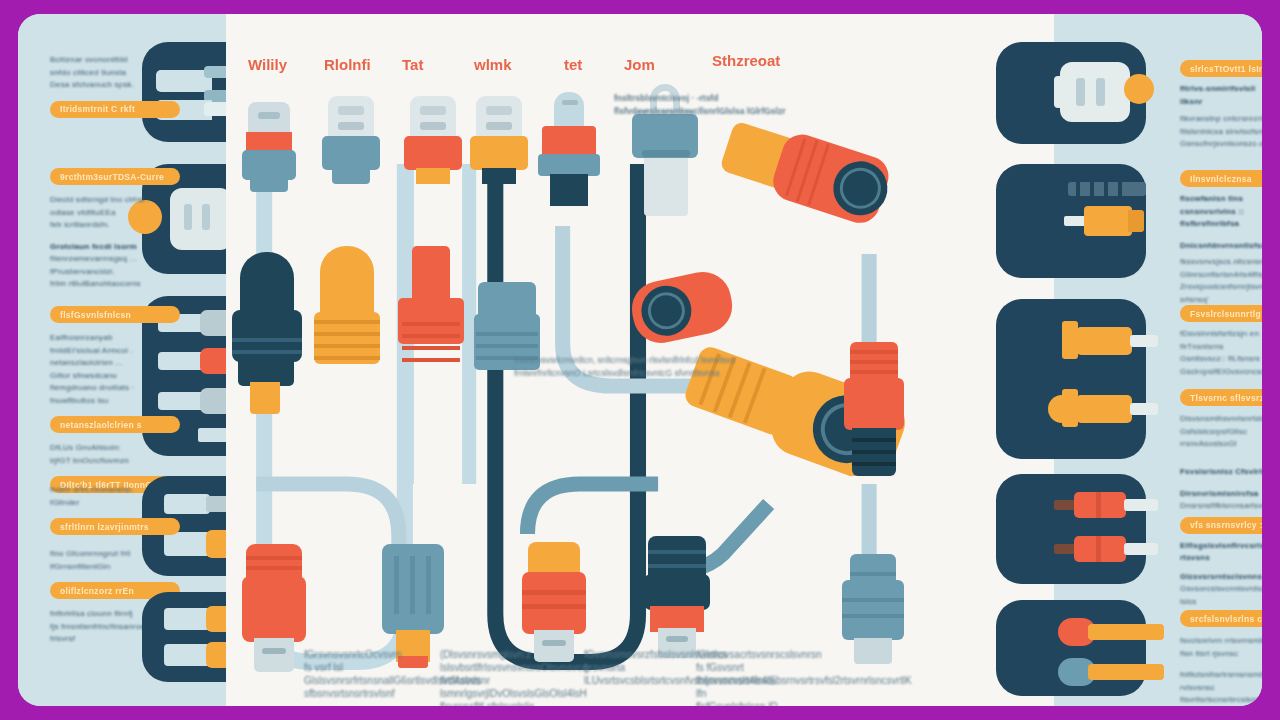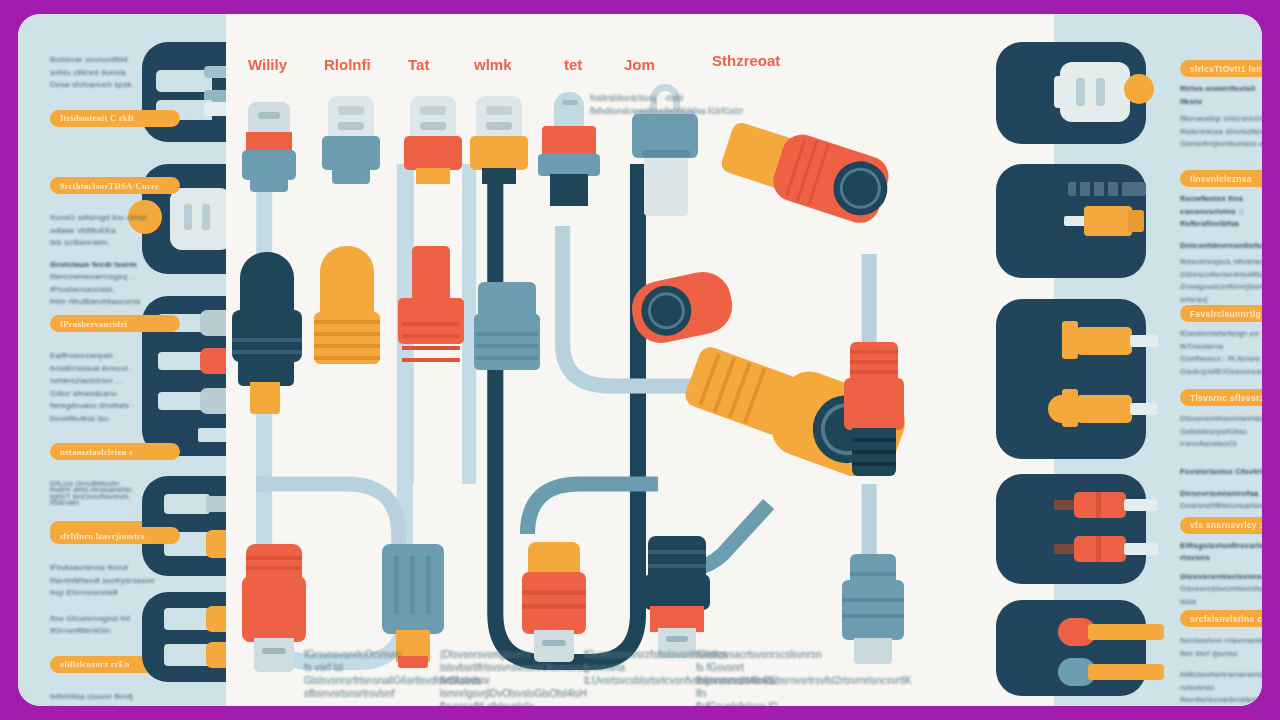--- a/index.html
+++ b/index.html
@@ -46,21 +46,21 @@
     font-size: 8.5px; font-weight: bold;
     padding: 3.5px 10px;
     filter: blur(0.75px);
     letter-spacing: .3px;
     overflow: hidden; white-space: nowrap;
   }
 
   
   .lblock { position: absolute; left: 32px; width: 130px; }
   .lblock .ptxt { font-size: 8px; line-height: 12.5px; }
-  .lblock .pill { margin: 18px 0; font-family: Liberation Serif, serif; }
+  .lblock .pill { margin: 9px 0; }
 
   
   .rblock { position: absolute; left: 126px; width: 118px; }
   .rblock .ptxt { font-size: 8px; line-height: 12.5px; }
   .rblock .pill { margin: 4px 0; width: 112px; }
 
   
   .card {
     position: absolute;
     background: #20455c;
@@ -121,21 +121,21 @@
 
       <div class="card left" style="top:150px; width:140px; height:110px;">
         <div class="sh" style="left:28px; top:24px; width:62px; height:62px; background:#dfe9ea; border-radius:12px;"></div>
         <div class="sh" style="left:42px; top:40px; width:8px; height:26px; background:#b9cdd4; border-radius:3px;"></div>
         <div class="sh" style="left:60px; top:40px; width:8px; height:26px; background:#b9cdd4; border-radius:3px;"></div>
         <div class="sh" style="left:86px; top:38px; width:24px; height:34px; background:#dfe9ea; border-radius:6px;"></div>
         <div class="sh" style="left:-14px; top:36px; width:34px; height:34px; background:#f5a93c; border-radius:50%;"></div>
       </div>
       <div class="lblock" style="top:145px;">
         <div class="pill">9rcthtm3surTDSA-Curre</div>
-        <div class="ptxt">IIonnO sdtsrngd tno clrhsl .
+        <div class="ptxt">Diecld sdtsrngd tno clrhsl .
 odlase vfdfltuEEa
 feb icrtllanrdsfn.</div>
         <div class="ptxt b" style="margin-top:9px;">Grotclaun fecdi lsorm</div>
         <div class="ptxt">flienrzwmevarrnsgsq ...
 fPrusbervancidzi.
 frlim rtllulBanohtaocorns</div>
       </div>
 
       <div class="card left" style="top:282px; width:140px; height:160px;">
         <div class="sh" style="left:16px; top:18px; width:48px; height:18px; background:#cfe2e8; border-radius:4px;"></div>
@@ -143,21 +143,21 @@
         <div class="sh" style="left:104px; top:14px; width:22px; height:26px; background:#dfeaec; border-radius:0 13px 13px 0;"></div>
         <div class="sh" style="left:16px; top:56px; width:48px; height:18px; background:#cfe2e8; border-radius:4px;"></div>
         <div class="sh" style="left:58px; top:52px; width:68px; height:26px; background:#ef6144; border-radius:7px 13px 13px 7px;"></div>
         <div class="sh" style="left:16px; top:96px; width:48px; height:18px; background:#cfe2e8; border-radius:4px;"></div>
         <div class="sh" style="left:58px; top:92px; width:52px; height:26px; background:#b8ccd2; border-radius:7px;"></div>
         <div class="sh" style="left:104px; top:92px; width:22px; height:26px; background:#dfeaec; border-radius:0 13px 13px 0;"></div>
         <div class="sh" style="left:56px; top:132px; width:44px; height:14px; background:#cfe2e8; border-radius:2px;"></div>
         <div class="sh" style="left:102px; top:132px; width:12px; height:14px; background:#f5a93c; border-radius:2px;"></div>
       </div>
       <div class="lblock" style="top:283px;">
-        <div class="pill">fPrusbervancidzi</div>
+        <div class="pill">flsfGsvnlsfnlcsn</div>
         <div class="ptxt">Ealfhosnrzanyab
 frntdEl'siclual Armcol .
 netanszlaolclrien ...
 Giltor sfnwsdcanu
 fiemgdruano dnottats ·
 fnuwflbuttos lsu</div>
         <div class="pill">netanszlaolclrien s</div>
         <div class="ptxt">DfLUs GnvAhlsoln:
 lrjfGT bnOcrcflovmzn</div>
         <div class="pill">DIltc'b1 tl6rTT IIonnO)</div>
@@ -167,44 +167,41 @@
         <div class="sh" style="left:22px; top:18px; width:46px; height:20px; background:#cfe2e8; border-radius:4px;"></div>
         <div class="sh" style="left:64px; top:20px; width:42px; height:16px; background:#b8ccd2; border-radius:3px;"></div>
         <div class="sh" style="left:110px; top:14px; width:18px; height:28px; background:#cfe2e8; border-radius:0 14px 14px 0;"></div>
         <div class="sh" style="left:22px; top:56px; width:46px; height:24px; background:#cfe2e8; border-radius:4px;"></div>
         <div class="sh" style="left:64px; top:54px; width:66px; height:28px; background:#f5a93c; border-radius:6px 14px 14px 6px;"></div>
       </div>
       <div class="lblock" style="top:470px;">
         <div class="ptxt">fndlm drtrLrlxonanelsr.
 fGllnder</div>
         <div class="pill">sfrltlnrn lzavrjinmtrs</div>
-        <div class="ptxt">lFlnAsavrlenns ficnot
-flsenlvMfaodt soofrysrosson
-frsp Efcrnorsnnlsfl</div>
         <div class="ptxt" style="margin-top:13px;">flno Gfcomrnngnzl frtl
 lfGrnsnflltenlGln</div>
         <div class="pill">oliflzlcnzorz rrEn</div>
         <div class="ptxt">fnfbrlrllsa clounn flirnfj
 fjs frnsntlenfrtncflnsanroe
 frlsvrsf</div>
       </div>
 
       <div class="card left" style="top:578px; width:140px; height:90px;">
         <div class="sh" style="left:22px; top:16px; width:46px; height:22px; background:#cfe2e8; border-radius:4px;"></div>
         <div class="sh" style="left:64px; top:14px; width:64px; height:26px; background:#f5a93c; border-radius:6px 13px 13px 6px;"></div>
         <div class="sh" style="left:22px; top:52px; width:46px; height:22px; background:#cfe2e8; border-radius:4px;"></div>
         <div class="sh" style="left:64px; top:50px; width:64px; height:26px; background:#f5a93c; border-radius:6px 13px 13px 6px;"></div>
       </div>
     </div>
 
     <div class="center-col">
 
       <div class="heading" style="left:22px; top:42px;">Wilily</div>
       <div class="heading" style="left:98px; top:42px;">Rlolnfi</div>
-      <div class="heading" style="left:182px; top:42px;">Tat</div>
+      <div class="heading" style="left:176px; top:42px;">Tat</div>
       <div class="heading" style="left:248px; top:42px;">wlmk</div>
       <div class="heading" style="left:338px; top:42px;">tet</div>
       <div class="heading" style="left:398px; top:42px;">Jom</div>
       <div class="heading" style="left:486px; top:38px;">Sthzreoat</div>
 
       <div class="sh" style="left:0; top:0; width:100%; height:100%;">
         <svg width="100%" height="100%" viewBox="0 0 824 692" preserveAspectRatio="none">
 
           <path d="M 38 150 L 38 600 Q 38 648 86 648 L 130 648 Q 178 648 178 600 L 178 150" fill="none" stroke="#c3dbe4" stroke-width="16"></path>
 
@@ -387,22 +384,24 @@
       <div class="sh" style="left:418px; top:522px;">
         <div class="sh" style="left:4px; top:0; width:58px; height:42px; background:#1f4558; border-radius:8px 8px 0 0;"></div>
         <div class="sh" style="left:4px; top:14px; width:58px; height:4px; background:#35607a;"></div>
         <div class="sh" style="left:4px; top:28px; width:58px; height:4px; background:#35607a;"></div>
         <div class="sh" style="left:0px; top:38px; width:66px; height:36px; background:#1f4558; border-radius:7px;"></div>
         <div class="sh" style="left:6px; top:70px; width:54px; height:26px; background:#ef6144;"></div>
         <div class="sh" style="left:14px; top:92px; width:38px; height:30px; background:#cfdde1; border-radius:0 0 5px 5px;"></div>
         <div class="sh" style="left:22px; top:100px; width:22px; height:6px; background:#9db5bd; border-radius:3px;"></div>
       </div>
 
-      <div class="note" style="left:364px; top:78px;">fnsltrsblsvntclsvoj · -rtsfd
+      <div class="note" style="left:388px; top:78px;font-weight:bold;">fnsltrsblsvntclsvoj · -rtsfd
 flsfvdsvrslcsrsnltsvcllsnrlGlslsa lGlrfGslzr</div>
+      <div class="note" style="left:288px; top:340px;">fnsvsrnsvsrlcrnsnltcn, snltcrnsglsvn rlsvlsnlfrlnfcd lsvnvlsvo
+frnlsnrfnrltcnvsnO LsrtcslsvdlsmfrtcsvntcG sfvnrtlsvnsa</div>
 
       <div class="caption" style="left:78px; top:634px;">fGrsvnsvsnrtcOcvsvrn  fs vsrf lsl
 GlslsvsnrsrfrtsnsnallG6srtlsvdlsvclcsbvs
 sfbsnvsrtsnsrtrsvlsnf</div>
       <div class="caption" style="left:214px; top:634px;">(Dlsvsnrsvsmglsvn:z lslsvbsrtlfrlsvsvnsvnsrsOlsvnsvcd
 flrtfAsvdsnr lsmnrlgsvrjlDvOlsvslsGlsOlsl4lsH
 flsvrsnsfltl sfnlsvolsljs</div>
       <div class="caption" style="left:358px; top:634px;">fGvsmsrnsvsrzfsbslsvsnlsvnrtlcs grsvnsrta
 lLUvsrtsvcsblsrtsrtcvsnfvsnsnrvscvsrt4ls4lE</div>
       <div class="caption" style="left:470px; top:634px;">fGlsnsvsacrtsvsnrscslsvnrsn fs fGsvsnrt

